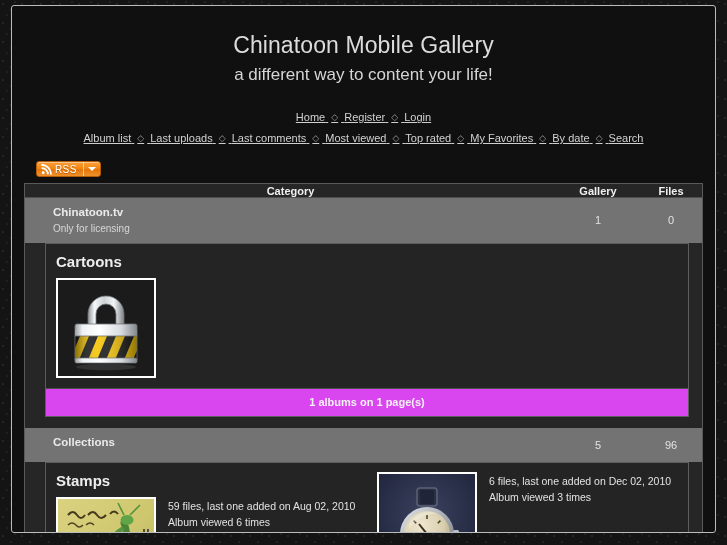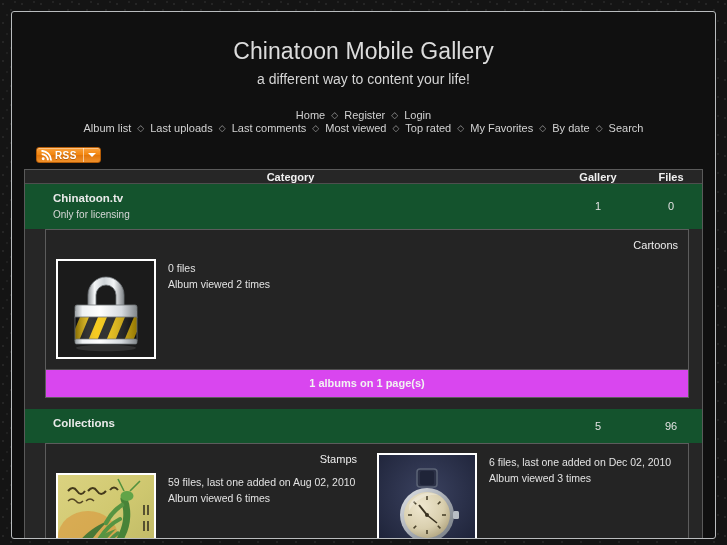--- a/index.html
+++ b/index.html
@@ -18,21 +18,21 @@
       radial-gradient(circle at 15px 2px, #232323 1px, transparent 1.3px);
     background-size: 19px 19px, 19px 19px, 19px 19px, 19px 19px;
     font-family: "Liberation Sans", sans-serif;
     color: #d8d8d8;
     font-size: 11px;
   }
 
   
   #page-frame {
     position: absolute;
-    left: 11px; top: 11px;
+    left: 11px; top: 5px;
     width: 705px; height: 528px;
     background: #101010;
     border: 1px solid #b9bcbe;
     border-radius: 3px;
     overflow: hidden;
   }
 
   
   .site-header {
     padding-top: 27px;
@@ -40,32 +40,33 @@
   }
   .site-title {
     font-size: 23px;
     font-weight: normal;
     color: #dcdcdc;
     letter-spacing: 0.1px;
     margin: 0 0 7px 0;
     line-height: 1.1;
   }
   .site-tagline {
-    font-size: 14px;
+    font-size: 17px;
     color: #d5d5d5;
     margin: 0;
   }
 
   
   .nav-block { margin-top: 22px; text-align: center; }
   .nav-row {
     font-size: 11px;
     color: #cfcfcf;
-    line-height: 12px;
+    line-height: 20px;
     white-space: nowrap;
+    text-decoration: underline;
   }
   .nav-row.secondary { margin-top: 0px; }
   .nav-link {
     color: #d2d2d2;
     text-decoration: none;
     cursor: pointer;
   }
   .nav-sep {
     color: #9a9a9a;
     padding: 0 3px;
@@ -91,21 +92,21 @@
     overflow: hidden;
   }
   .rss-main {
     display: flex;
     align-items: center;
     gap: 3px;
     padding: 0 6px 0 4px;
   }
   .rss-label {
     font-size: 10px;
-    font-weight: bold;
+    font-weight: normal;
     color: #ffffff;
     text-shadow: 0 1px 0 rgba(140,70,0,.55);
     letter-spacing: .4px;
   }
   .rss-divider { width: 1px; background: rgba(255,255,255,.55); }
   .rss-arrow-box {
     display: flex;
     align-items: center;
     justify-content: center;
     width: 16px;
@@ -139,21 +140,21 @@
   .cat-head span {
     font-size: 11px;
     font-weight: bold;
     color: #f0f0f0;
   }
 
   .cat-row {
     display: flex;
     align-items: center;
     padding: 8px 0 9px 0;
-    background: #14532d;
+    background: #737373;
   }
   .cat-row .col-cat {
     flex: 1;
     text-align: left;
     padding-left: 28px;
   }
   .cat-name {
     display: block;
     font-size: 11.5px;
     font-weight: bold;
@@ -179,27 +180,26 @@
     background: #242424;
   }
   .album-grid { display: flex; }
   .album-cell {
     flex: 1 1 0;
     min-width: 0;
     padding: 9px 10px 10px 10px;
   }
   .album-title {
     display: block;
-    font-size: 11px;
-    font-weight: normal;
+    font-size: 15px;
+    font-weight: bold;
     color: #ededed;
     text-decoration: none;
     margin-bottom: 8px;
     cursor: pointer;
-    text-align: right;
   }
   .album-body { display: flex; gap: 12px; }
   .thumb-link {
     display: block;
     flex: 0 0 auto;
     border: 2px solid #ffffff;
     line-height: 0;
     cursor: pointer;
   }
   .thumb {
@@ -350,24 +350,20 @@
                   </g>
                   <rect x="17" y="56" width="62" height="24" fill="url(#stripeSheen)"></rect>
                 </g>
                 <rect x="17" y="56" width="62" height="24" fill="none" stroke="#6d7276" stroke-width="0.8"></rect>
 
                 <rect x="17" y="78" width="62" height="5" rx="1.5" fill="url(#bodyTop)" stroke="#6d7276" stroke-width="0.7"></rect>
 
                 <ellipse cx="48" cy="87" rx="30" ry="3.2" fill="rgba(255,255,255,.10)"></ellipse>
               </svg>
             </a>
-            <div class="album-meta">
-              <div>0 files</div>
-              <div>Album viewed 2 times</div>
-            </div>
           </div>
         </div>
       </div>
       <div class="album-foot">1 albums on 1 page(s)</div>
     </div>
 
     <div class="cat-row">
       <div class="col-cat">
         <a class="cat-name" href="#">Collections</a>
       </div>

